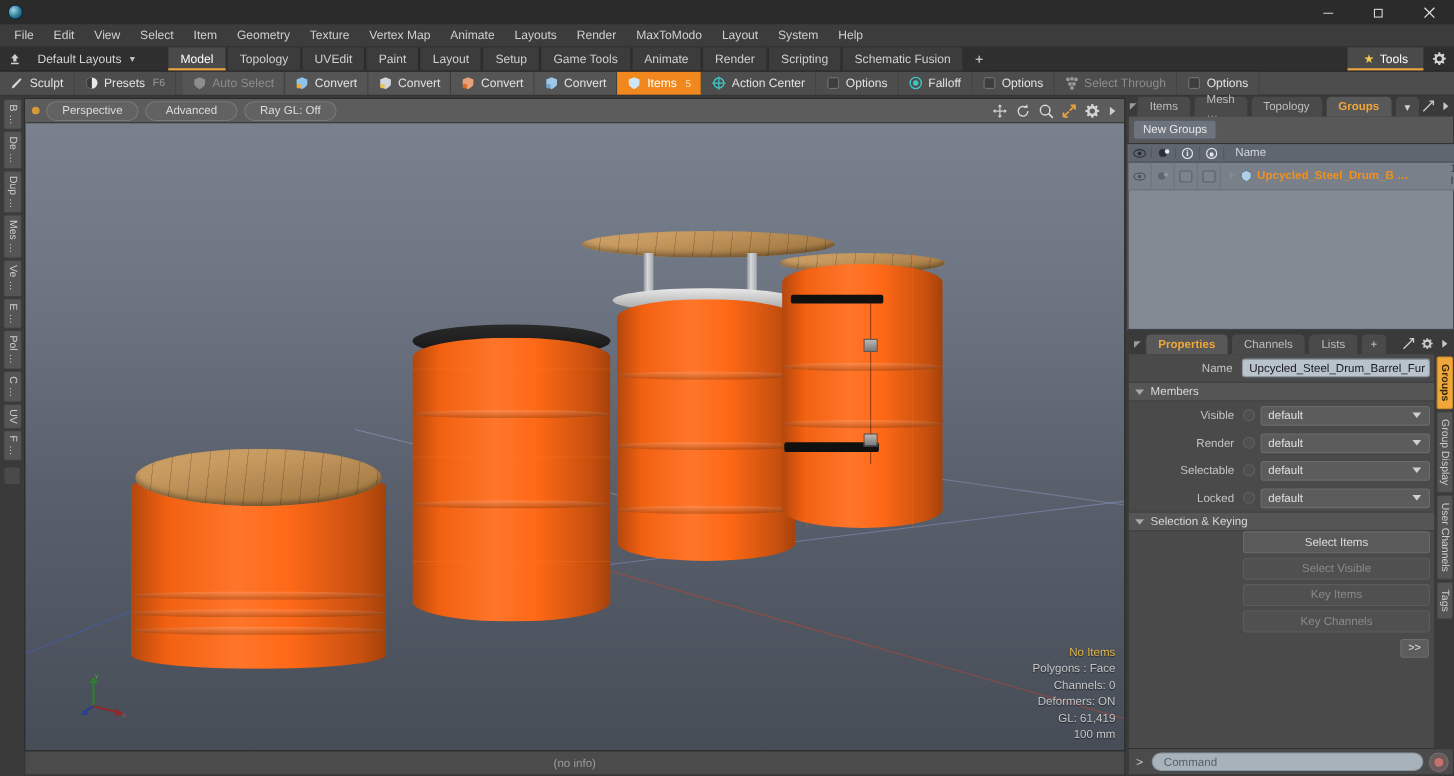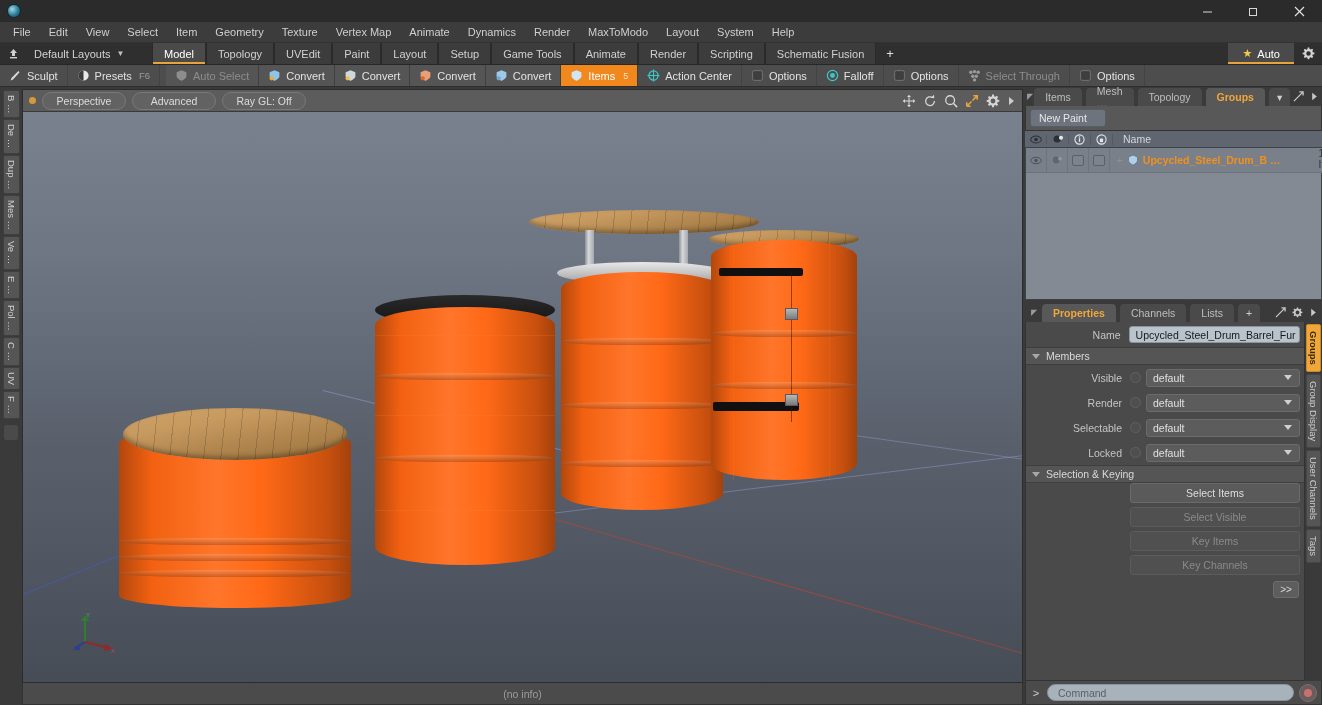--- a/index.html
+++ b/index.html
@@ -315,21 +315,21 @@
   <div class="menubar">
     <div class="mi">File</div>
     <div class="mi">Edit</div>
     <div class="mi">View</div>
     <div class="mi">Select</div>
     <div class="mi">Item</div>
     <div class="mi">Geometry</div>
     <div class="mi">Texture</div>
     <div class="mi">Vertex Map</div>
     <div class="mi">Animate</div>
-    <div class="mi">Dynamics</div>
+    <div class="mi">Layouts</div>
     <div class="mi">Render</div>
     <div class="mi">MaxToModo</div>
     <div class="mi">Layout</div>
     <div class="mi">System</div>
     <div class="mi">Help</div>
   </div>
 
   <div class="layoutbar">
     <div class="lb-icon">
       <svg width="13" height="13" viewBox="0 0 13 13">
@@ -351,21 +351,21 @@
       <div class="lt-tab">Game Tools</div>
       <div class="lt-tab">Animate</div>
       <div class="lt-tab">Render</div>
       <div class="lt-tab">Scripting</div>
       <div class="lt-tab">Schematic Fusion</div>
       <div class="lt-plus">+</div>
     </div>
     <div class="lb-right">
       <div class="only-btn">
         <span class="star">★</span>
-        <span>Auto</span>
+        <span>Tools</span>
       </div>
       <div class="gear-btn">
         <svg width="13" height="13" viewBox="0 0 16 16">
           <path fill="#d4d4d4" d="M8 5.2A2.8 2.8 0 1 0 8 10.8 2.8 2.8 0 1 0 8 5.2z M7 0.6h2l.3 1.9 1.5.6 1.6-1.1 1.4 1.4-1.1 1.6.6 1.5 1.9.3v2l-1.9.3-.6 1.5 1.1 1.6-1.4 1.4-1.6-1.1-1.5.6-.3 1.9H7l-.3-1.9-1.5-.6-1.6 1.1-1.4-1.4 1.1-1.6-.6-1.5L.8 9V7l1.9-.3.6-1.5L2.2 3.6 3.6 2.2l1.6 1.1 1.5-.6z"></path>
         </svg>
       </div>
     </div>
   </div>
 
   <div class="toolbar">
@@ -583,20 +583,28 @@
           <line x1="12" y1="32" x2="12" y2="8" stroke="#2f7d2f" stroke-width="2"></line>
           <path d="M8 11 L12 5 L16 11 Z" fill="#2f7d2f"></path>
           <line x1="12" y1="32" x2="36" y2="38" stroke="#8f2a2a" stroke-width="2"></line>
           <path d="M32 34 L40 39 L31 41 Z" fill="#8f2a2a"></path>
           <line x1="12" y1="32" x2="2" y2="38" stroke="#2a3f8f" stroke-width="2"></line>
           <path d="M6 34 L0 40 L7 40 Z" fill="#2a3f8f"></path>
           <text x="13" y="7" font-size="6" fill="#4fa84f">Y</text>
           <text x="38" y="43" font-size="6" fill="#b05050">X</text>
         </svg>
 
+        <div class="vp-info">
+          <div class="hl">No Items</div>
+          <div>Polygons : Face</div>
+          <div>Channels: 0</div>
+          <div>Deformers: ON</div>
+          <div>GL: 61,419</div>
+          <div>100 mm</div>
+        </div>
       </div>
 
       <div class="vp-status">(no info)</div>
     </div>
 
     <div class="right-col">
 
       <div class="panel">
         <div class="panel-tabs">
           <div class="pt-arrow">◤</div>
@@ -609,21 +617,21 @@
             <svg width="11" height="11" viewBox="0 0 12 12">
               <path d="M1 11 L11 1 M7 1 H11 V5" stroke="#c8c8c8" stroke-width="1.4" fill="none"></path>
             </svg>
             <svg width="9" height="11" viewBox="0 0 9 12">
               <path d="M2 2 L7 6 L2 10 Z" fill="#c8c8c8"></path>
             </svg>
           </div>
         </div>
 
         <div class="group-sub">
-          <div class="newgroup-btn">New Paint</div>
+          <div class="newgroup-btn">New Groups</div>
         </div>
 
         <div class="list-head">
           <div class="lh-col">
             <svg width="12" height="9" viewBox="0 0 14 10">
                 <ellipse cx="7" cy="5" rx="6.2" ry="4" fill="none" stroke="#2c3036" stroke-width="1.2"></ellipse>
                 <circle cx="7" cy="5" r="2.1" fill="#2c3036"></circle>
               </svg>
           </div>
           <div class="lh-col">

